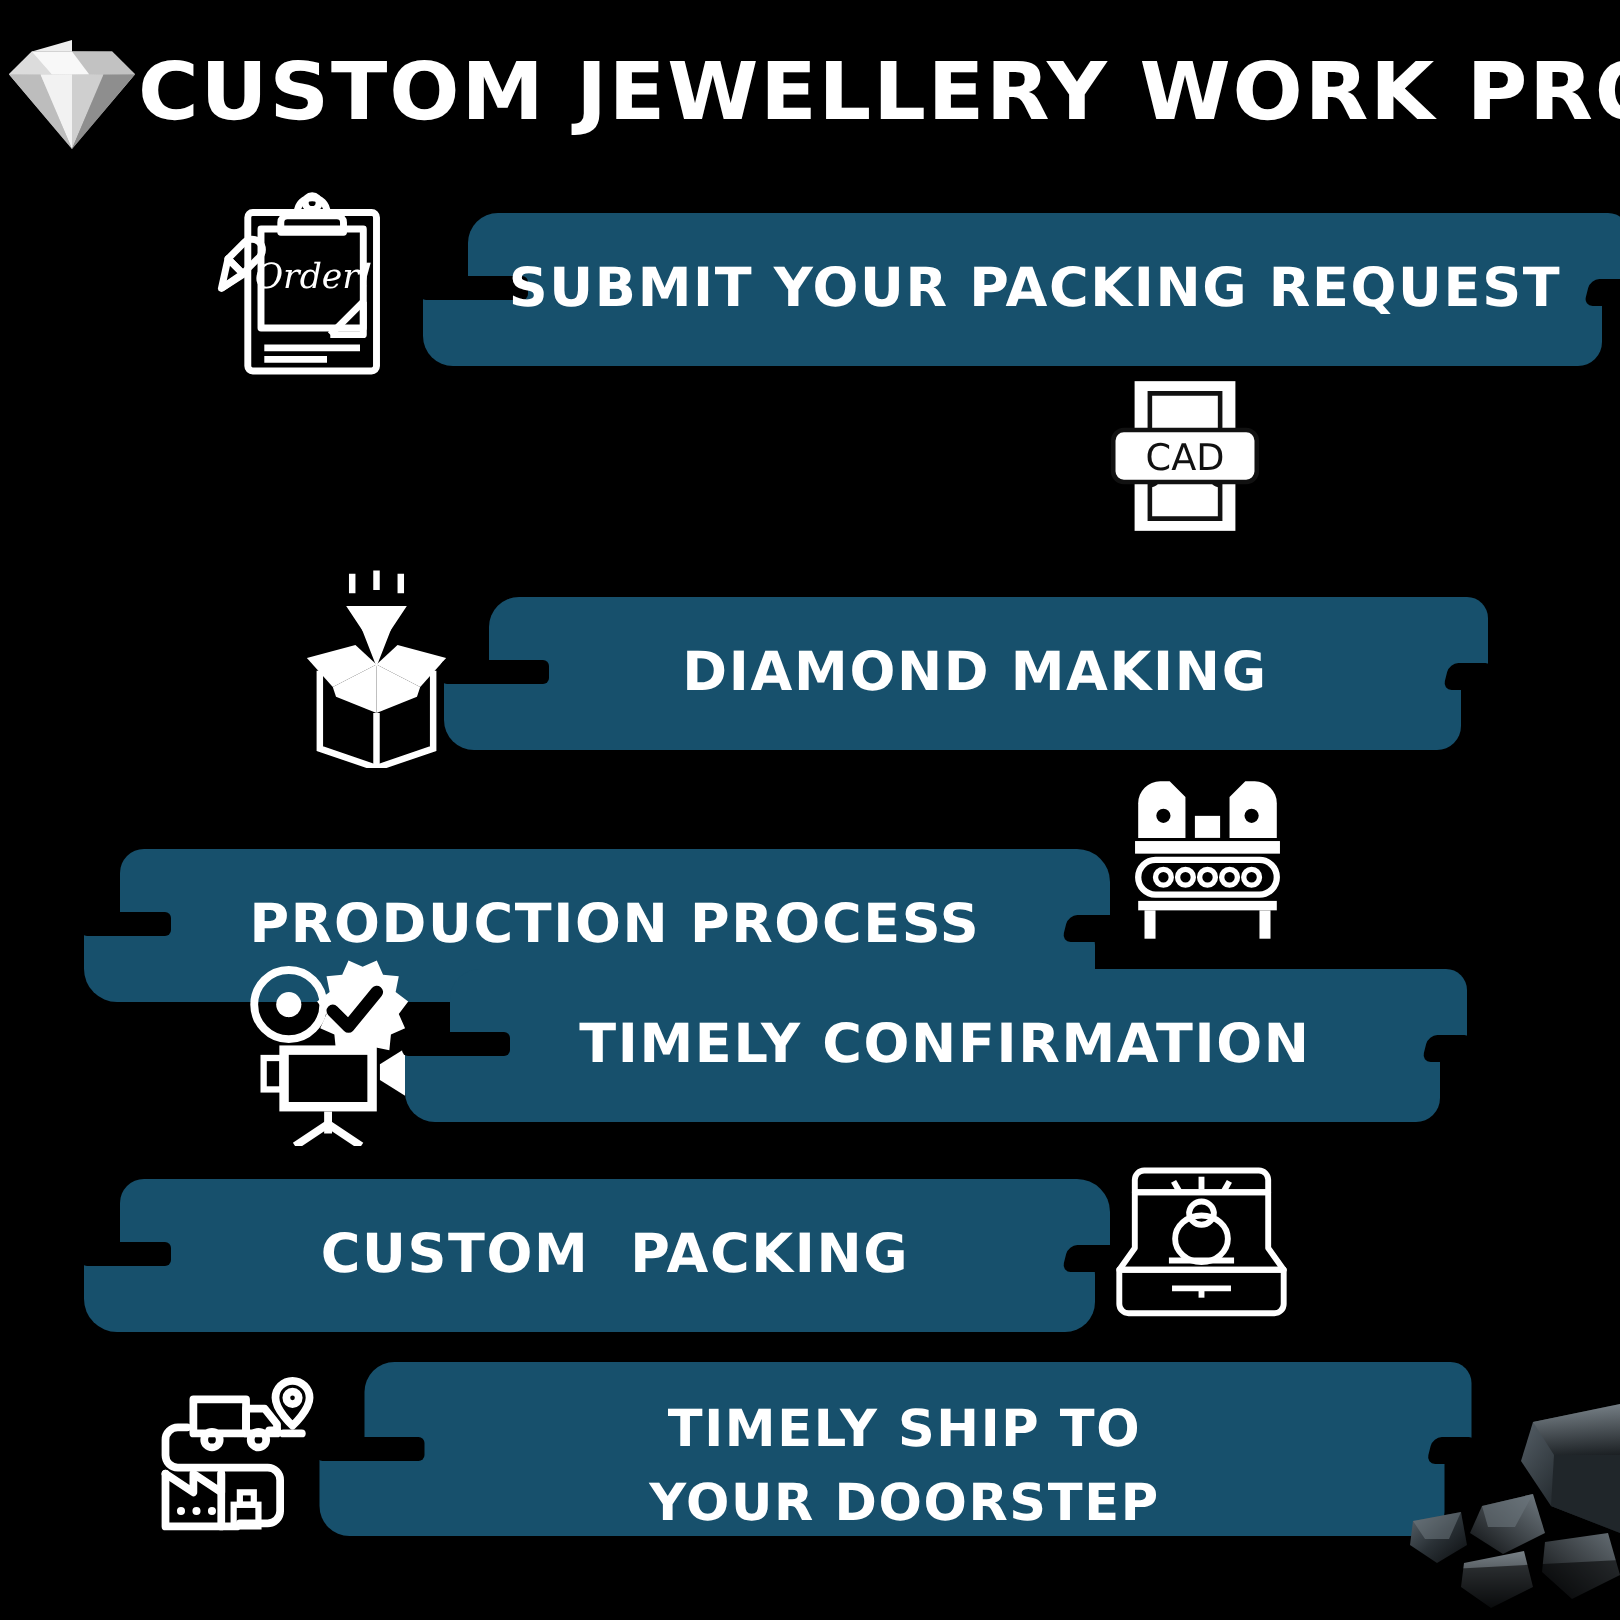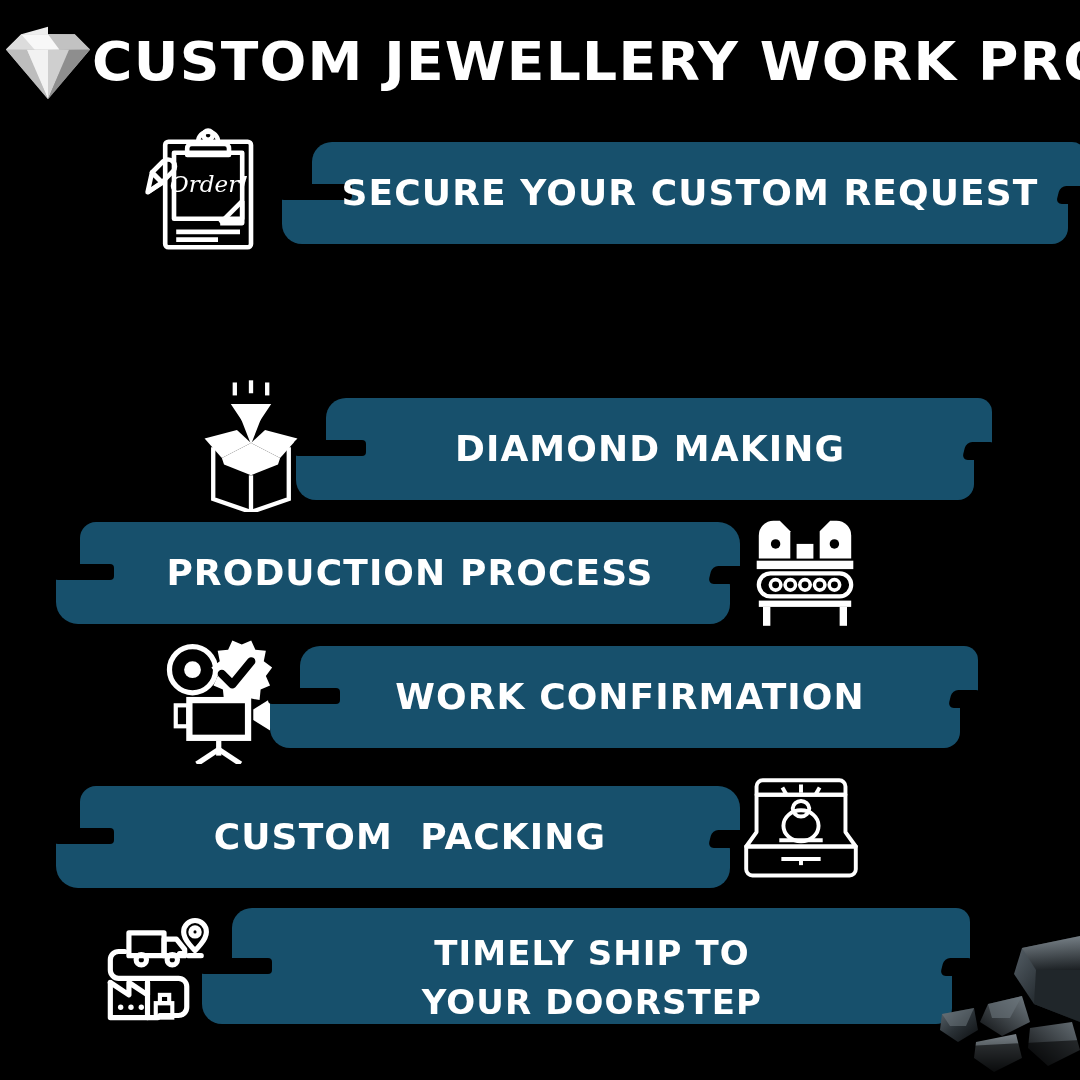--- a/index.html
+++ b/index.html
@@ -183,25 +183,34 @@
         <path d="M6 62 l14 -9"></path>
       </g>
       <text x="62" y="62" text-anchor="middle" fill="#ffffff" font-family="DejaVu Serif, serif" font-size="21" font-style="italic">Order!</text>
     </svg>
   </div>
   <div class="banner var-right" style="left:312px;width:756px;">
     <div class="stroke s-top"></div>
     <div class="stroke s-bot"></div>
     <div class="notch-l"></div>
     <div class="notch-r"></div>
-    <div class="label">SECURE YOUR CUSTOM REQUEST</div>
+    <div class="label">SUBMIT YOUR PACKING REQUEST</div>
   </div>
 </div>
 
 <div class="row row-2">
+  <div class="icon-box" style="left:730px;top:-6px;width:120px;height:118px;">
+    <svg viewBox="0 0 110 106" width="112" height="108">
+      <rect x="22" y="4" width="66" height="98" fill="#ffffff"></rect>
+      <path d="M32 12 h46 v24 a6 6 0 0 0 -6 6 h-34 a6 6 0 0 0 -6 -6 z" fill="none" stroke="#111111" stroke-width="3"></path>
+      <path d="M32 94 h46 v-22 a6 6 0 0 1 -6 -6 h-34 a6 6 0 0 1 -6 6 z" fill="none" stroke="#111111" stroke-width="3"></path>
+      <rect x="8" y="36" width="94" height="34" rx="7" fill="#ffffff" stroke="#111111" stroke-width="3"></rect>
+      <text x="55" y="62" text-anchor="middle" fill="#111111" font-family="DejaVu Sans, sans-serif" font-size="24">CAD</text>
+    </svg>
+  </div>
 </div>
 
 <div class="row row-3">
   <div class="icon-box" style="left:148px;top:-8px;width:126px;height:140px;">
     <svg viewBox="0 0 110 126" width="120" height="136">
       <g fill="none" stroke="#ffffff" stroke-width="4">
         <line x1="40" y1="6" x2="40" y2="18"></line>
         <line x1="55" y1="4" x2="55" y2="16"></line>
         <line x1="70" y1="6" x2="70" y2="18"></line>
         <polygon points="40,28 70,28 62,40 48,40" fill="#ffffff"></polygon>
@@ -220,21 +229,21 @@
   <div class="banner var-right" style="left:286px;width:648px;">
     <div class="stroke s-top"></div>
     <div class="stroke s-bot"></div>
     <div class="notch-l"></div>
     <div class="notch-r"></div>
     <div class="label">DIAMOND MAKING</div>
   </div>
 </div>
 
 <div class="row row-4">
-  <div class="banner" style="left:80px;width:660px;">
+  <div class="banner" style="left:80px;width:660px;margin-top:44px;">
     <div class="stroke s-top"></div>
     <div class="stroke s-bot"></div>
     <div class="notch-l"></div>
     <div class="notch-r"></div>
     <div class="label">PRODUCTION PROCESS</div>
   </div>
   <div class="icon-box" style="left:740px;top:0px;width:130px;height:120px;">
     <svg viewBox="0 0 120 112" width="126" height="118">
       <path d="M16 48 v-22 a14 14 0 0 1 14 -14 h6 l10 10 v26 z" fill="#ffffff"></path>
       <path d="M104 48 v-22 a14 14 0 0 0 -14 -14 h-6 l-10 10 v26 z" fill="#ffffff"></path>
@@ -269,21 +278,21 @@
       <line x1="55" y1="104" x2="55" y2="118" stroke="#ffffff" stroke-width="5"></line>
       <line x1="55" y1="112" x2="34" y2="126" stroke="#ffffff" stroke-width="5"></line>
       <line x1="55" y1="112" x2="76" y2="126" stroke="#ffffff" stroke-width="5"></line>
     </svg>
   </div>
   <div class="banner var-right" style="left:300px;width:660px;">
     <div class="stroke s-top"></div>
     <div class="stroke s-bot"></div>
     <div class="notch-l"></div>
     <div class="notch-r"></div>
-    <div class="label">WORK CONFIRMATION</div>
+    <div class="label">TIMELY CONFIRMATION</div>
   </div>
 </div>
 
 <div class="row row-6">
   <div class="banner" style="left:80px;width:660px;">
     <div class="stroke s-top"></div>
     <div class="stroke s-bot"></div>
     <div class="notch-l"></div>
     <div class="notch-r"></div>
     <div class="label">CUSTOM  PACKING</div>
@@ -326,21 +335,21 @@
       </g>
       <circle cx="20" cy="98" r="2.6" fill="#ffffff"></circle>
       <circle cx="30" cy="98" r="2.6" fill="#ffffff"></circle>
       <circle cx="40" cy="98" r="2.6" fill="#ffffff"></circle>
       <g fill="none" stroke="#ffffff" stroke-width="4">
         <rect x="54" y="94" width="16" height="14"></rect>
         <rect x="58" y="86" width="9" height="8"></rect>
       </g>
     </svg>
   </div>
-  <div class="banner var-right" style="left:232px;width:720px;height:140px;top:8px;">
+  <div class="banner var-right" style="left:243px;width:720px;height:140px;top:8px;">
     <div class="stroke s-top" style="height:62px;"></div>
     <div class="stroke s-bot" style="top:54px;height:62px;"></div>
     <div class="notch-l" style="top:50px;"></div>
     <div class="notch-r" style="top:50px;"></div>
     <div class="label two-line">TIMELY SHIP TO
 YOUR DOORSTEP</div>
   </div>
 </div>
 
 <svg class="corner-gems" viewBox="0 0 150 150">

